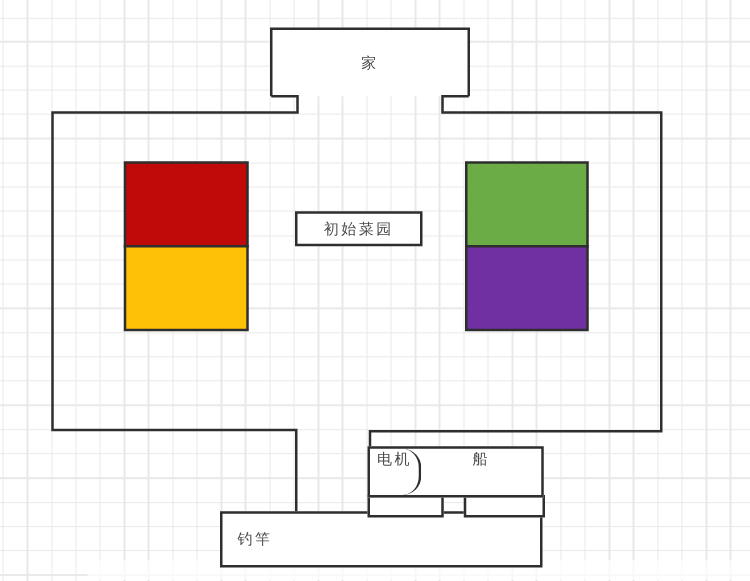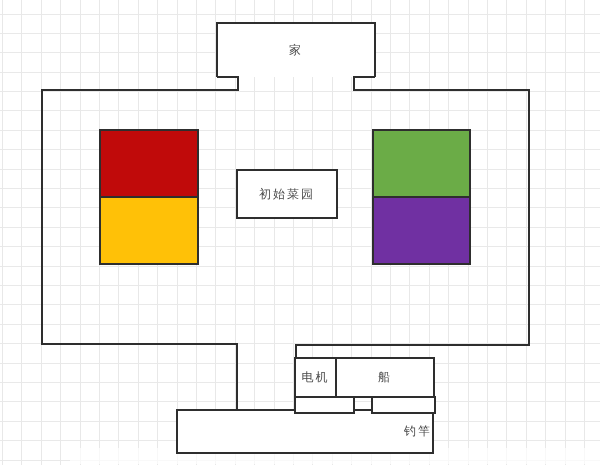--- a/index.html
+++ b/index.html
@@ -40,27 +40,28 @@
     display: flex;
     align-items: center;
     justify-content: center;
     font-size: 12px;
     letter-spacing: 2px;
   }
   .dock { padding: 0; }
   .dock .cell {
     height: 100%;
     display: flex;
-    align-items: center;
+    align-items: flex-start;
     justify-content: center;
     box-sizing: border-box;
+    border-radius: 15px;
   }
   .dock .cell-motor { width: 41px; border-right: 2px solid #2e2e2e; }
   .dock .cell-boat { flex: 1; }
-  .rod { justify-content: flex-end; padding-left: 22px; }
+  .rod { justify-content: flex-start; padding-left: 12px; }
 </style>
 </head>
 <body>
 
 <div class="stage">
 
   <div class="wash"></div>
 
   <svg class="walls" width="600" height="465" viewBox="0 0 600 465">
 
@@ -73,21 +74,21 @@
     <path d="M375,77 L354,77 L354,90 L529,90 L529,345 L296,345 L296,359" fill="none" stroke="#2e2e2e" stroke-width="2"></path>
 
     <rect x="100" y="130" width="98" height="67" stroke="#2e2e2e" stroke-width="2" fill="#c00a0a"></rect>
     <rect x="100" y="197" width="98" height="67" stroke="#2e2e2e" stroke-width="2" fill="#ffc107"></rect>
     <rect x="373" y="130" width="97" height="67" stroke="#2e2e2e" stroke-width="2" fill="#6bac47"></rect>
     <rect x="373" y="197" width="97" height="67" stroke="#2e2e2e" stroke-width="2" fill="#7030a2"></rect>
   </svg>
 
   <div class="lbl" style="left:217px; top:23px; width:158px; height:54px;">家</div>
 
-  <div class="box" style="left:236px; top:169px; width:102px; height:50px;">
+  <div class="box" style="left:236px; top:169px; width:102px; height:28px;">
     <span>初始菜园</span>
   </div>
 
 
   <div class="box rod" style="left:176px; top:409px; width:258px; height:45px;">
     <span>钓竿</span>
   </div>
 
   <div class="box" style="left:294px; top:396px; width:61px; height:18px;"></div>
   <div class="box" style="left:371px; top:396px; width:65px; height:18px;"></div>

